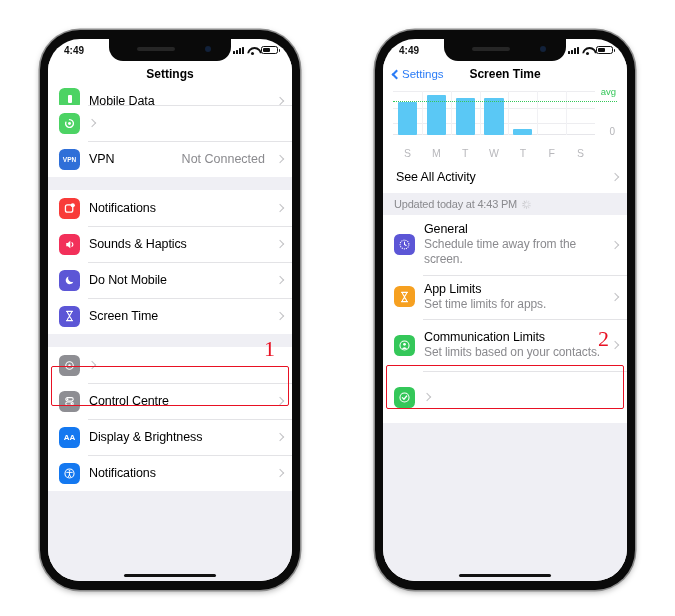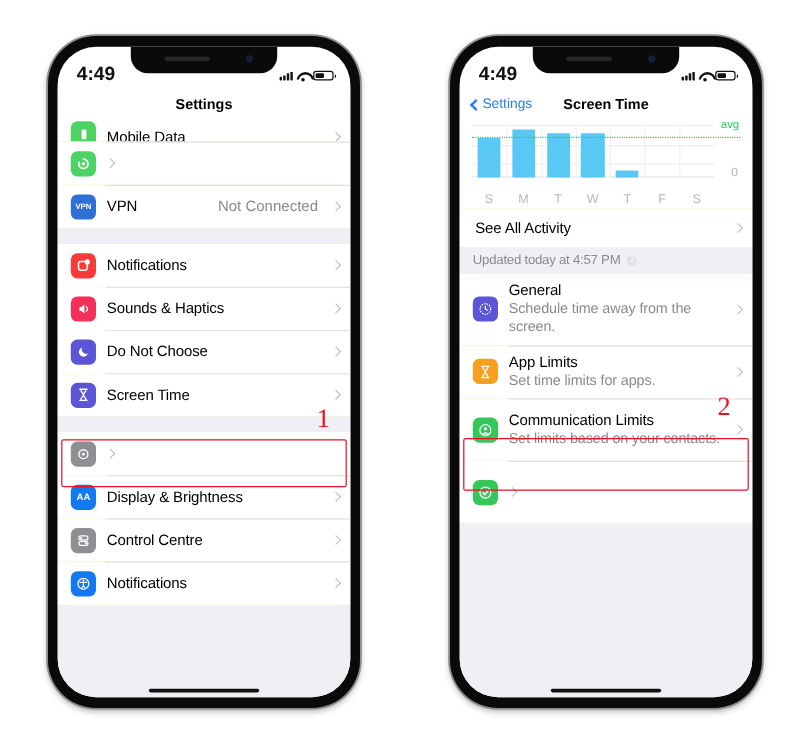--- a/index.html
+++ b/index.html
@@ -49,21 +49,21 @@
     width: 6px; height: 6px; border-radius: 50%;
     background: #12213a;
   }
 
   
   .statusbar {
     position: relative; z-index: 41;
     height: 22px;
     display: flex; align-items: center; justify-content: space-between;
     padding: 0 14px 0 16px;
-    font-size: 16px; font-weight: bold; color: #111; margin-top: 13px;
+    font-size: 10px; font-weight: bold; color: #111;
   }
   .statusbar .right { display: flex; align-items: center; gap: 3px; }
   .bars { display: flex; align-items: flex-end; gap: 1px; height: 8px; }
   .bars i { display: block; width: 2px; background: #111; border-radius: .5px; }
   .bars i:nth-child(1){height:3px}.bars i:nth-child(2){height:4.5px}
   .bars i:nth-child(3){height:6px}.bars i:nth-child(4){height:7.5px; background:#111}
   .wifi { width: 11px; height: 9px; position: relative; }
   .wifi::before {
     content:''; position:absolute; left:0; top:1px; width:11px; height:11px;
     border: 2px solid #111; border-radius: 50%;
@@ -96,21 +96,21 @@
     width:7px; height:7px; border-left:2px solid #2b7cf6; border-bottom:2px solid #2b7cf6;
     transform: rotate(45deg); display:inline-block;
   }
   .navbar-back .title {
     position:absolute; left:0; right:0; text-align:center;
     font-size:12px; font-weight:bold; color:#000; pointer-events:none;
   }
 
   
   .list { background:#efeff4; height: calc(100% - 48px); overflow:hidden; position:relative; }
-  .group { background:#bef264; }
+  .group { background:#86efac; }
   .gap { height: 13px; background:#efeff4; }
 
   .row {
     display:flex; align-items:center; gap:9px;
     padding: 0 9px 0 11px;
     height: 36px; background:#fff; position:relative;
   }
   .row + .row::before {
     content:''; position:absolute; left:40px; right:0; top:0;
     height:1px; background:#e3e3e6;
@@ -271,21 +271,21 @@
             </span>
             <span class="label">Sounds &amp; Haptics</span>
             <span class="chev"></span>
           </div>
           <div class="row">
             <span class="ic" style="background:#5c56d6">
               <svg width="12" height="12" viewBox="0 0 16 16">
                   <path d="M12.4 10.2A5 5 0 0 1 6 3.4a5.2 5.2 0 1 0 6.4 6.8z" fill="#fff"></path>
                 </svg>
             </span>
-            <span class="label">Do Not Choose</span>
+            <span class="label">Do Not Mobile</span>
             <span class="chev"></span>
           </div>
           <div class="row">
             <span class="ic" style="background:#5c56d6">
               <svg width="11" height="12" viewBox="0 0 12 14">
                   <path d="M2.5 1.6h7M2.5 12.4h7M3.4 1.6c0 2.9 2.6 3.6 2.6 5.4 0 1.8-2.6 2.5-2.6 5.4M8.6 1.6c0 2.9-2.6 3.6-2.6 5.4 0 1.8 2.6 2.5 2.6 5.4" stroke="#fff" stroke-width="1.3" fill="none" stroke-linecap="round"></path>
                 </svg>
             </span>
             <span class="label">Screen Time</span>
             <span class="chev"></span>
@@ -295,37 +295,37 @@
         <div class="gap"></div>
 
         <div class="group">
           <div class="row">
             <span class="ic" style="background:#8e8e93">
               <svg width="13" height="13" viewBox="0 0 16 16">
                   <circle cx="8" cy="8" r="4.6" fill="none" stroke="#fff" stroke-width="1.4"></circle>
                   <circle cx="8" cy="8" r="1.5" fill="#fff"></circle>
                 </svg>
             </span>
-            <span class="chev"></span>
-          </div>
-          <div class="row">
-            <span class="ic" style="background:#1478f0;font-size:8px">AA</span>
-            <span class="label">Display &amp; Brightness</span>
             <span class="chev"></span>
           </div>
           <div class="row">
             <span class="ic" style="background:#8e8e93">
               <svg width="13" height="13" viewBox="0 0 16 16">
                   <rect x="3.4" y="3.2" width="9.2" height="4.1" rx="2" fill="none" stroke="#fff" stroke-width="1.3"></rect>
                   <circle cx="5.6" cy="5.25" r="1.1" fill="#fff"></circle>
                   <rect x="3.4" y="8.7" width="9.2" height="4.1" rx="2" fill="none" stroke="#fff" stroke-width="1.3"></rect>
                   <circle cx="10.4" cy="10.75" r="1.1" fill="#fff"></circle>
                 </svg>
             </span>
             <span class="label">Control Centre</span>
+            <span class="chev"></span>
+          </div>
+          <div class="row">
+            <span class="ic" style="background:#1478f0;font-size:8px">AA</span>
+            <span class="label">Display &amp; Brightness</span>
             <span class="chev"></span>
           </div>
           <div class="row">
             <span class="ic" style="background:#1478f0">
               <svg width="13" height="13" viewBox="0 0 16 16">
                   <circle cx="8" cy="8" r="5.6" fill="none" stroke="#fff" stroke-width="1.3"></circle>
                   <circle cx="8" cy="4.7" r="1" fill="#fff"></circle>
                   <path d="M4.6 6.6h6.8M8 6.6v3.1M8 9.7l-1.7 2.6M8 9.7l1.7 2.6" stroke="#fff" stroke-width="1.2" fill="none" stroke-linecap="round"></path>
                 </svg>
             </span>
@@ -410,21 +410,21 @@
         </div>
 
         <div class="group">
           <div class="row" style="height:32px">
             <span class="label" style="margin-left:2px">See All Activity</span>
             <span class="chev"></span>
           </div>
         </div>
 
         <div class="updated">
-          <span>Updated today at 4:57 PM</span>
+          <span>Updated today at 4:43 PM</span>
           <span class="spinner" id="spinner">
               <i style="transform: rotate(0deg); opacity: 0.35;"></i>
               <i style="transform: rotate(36deg); opacity: 0.41;"></i>
               <i style="transform: rotate(72deg); opacity: 0.47;"></i>
               <i style="transform: rotate(108deg); opacity: 0.53;"></i>
               <i style="transform: rotate(144deg); opacity: 0.59;"></i>
               <i style="transform: rotate(180deg); opacity: 0.65;"></i>
               <i style="transform: rotate(216deg); opacity: 0.71;"></i>
               <i style="transform: rotate(252deg); opacity: 0.77;"></i>
               <i style="transform: rotate(288deg); opacity: 0.83;"></i>

